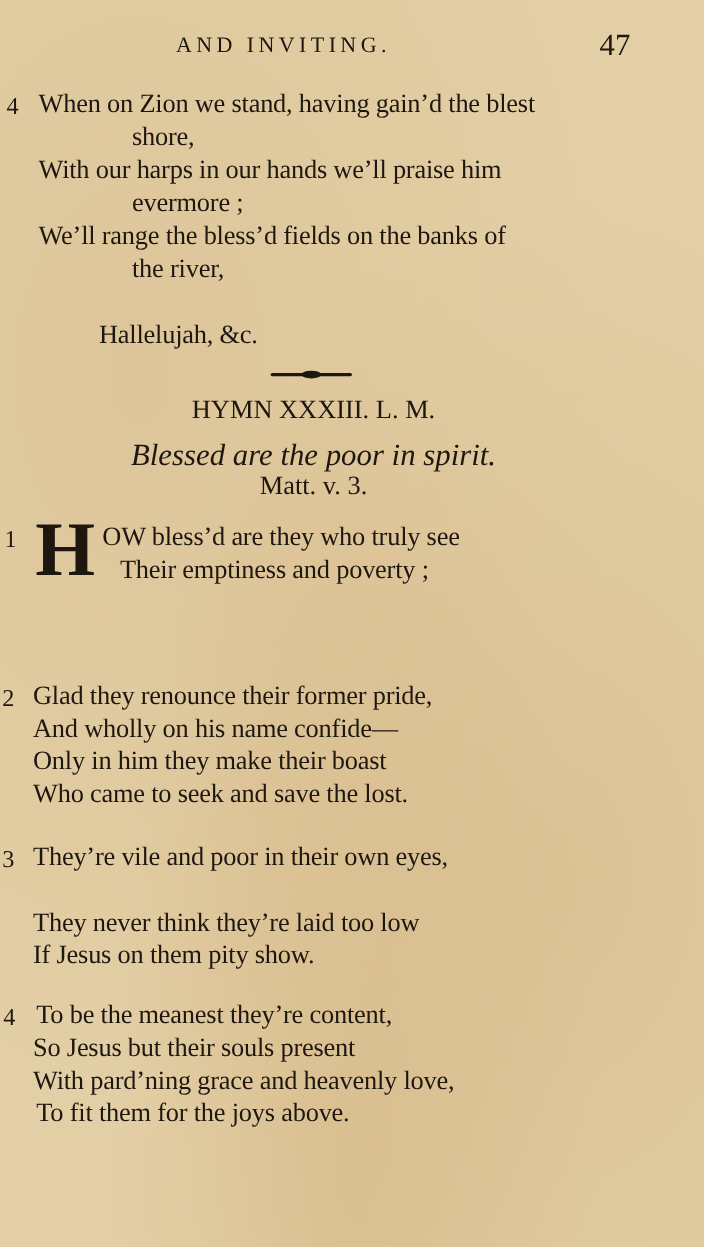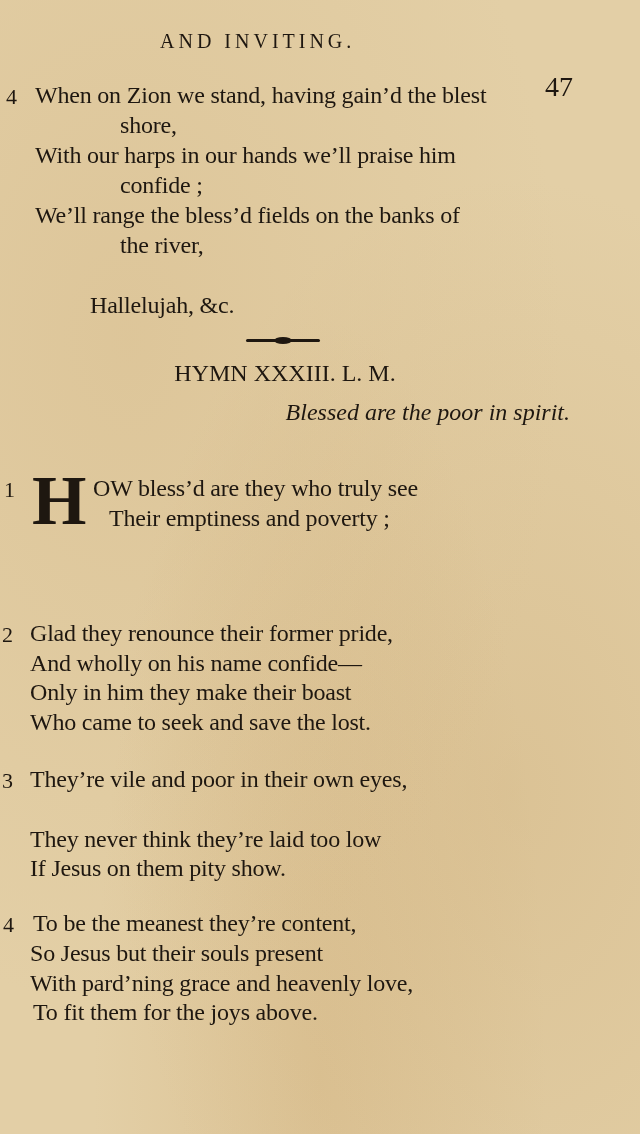--- a/index.html
+++ b/index.html
@@ -15,63 +15,63 @@
     position: relative;
   }
   .page { position: absolute; left: 0; top: 0; width: 572px; height: 1134px; }
   .running-head {
     position: absolute; top: 30px; left: 160px;
     font-size: 20px; letter-spacing: 4px;
   }
   .page-number {
     position: absolute; top: 26px; left: 545px;
     font-size: 28px;
-    margin-top: 45px;
   }
   .line {
     position: absolute; font-size: 24px; white-space: nowrap;
     letter-spacing: -0.2px;
   }
   .num { position: absolute; font-size: 22px; }
   .rule {
     position: absolute; left: 246px; top: 339px; width: 74px; height: 3px;
     background: #1e1710; border-radius: 2px;
   }
   .rule::after {
     content: ""; position: absolute; left: 28px; top: -2px; width: 18px; height: 7px;
     background: #1e1710; border-radius: 50%;
   }
   .hymn-title { position: absolute; top: 360px; left: 0; width: 570px; text-align: center; font-size: 24px; }
-  .subtitle { position: absolute; top: 399px; left: 0; width: 570px; text-align: right; font-size: 24px; font-style: italic; }
+  .subtitle { position: absolute; top: 399px; left: 0; width: 570px; text-align: center; font-size: 28px; font-style: italic; }
   .reference { position: absolute; top: 429px; left: 0; width: 570px; text-align: center; font-size: 24px; }
   .dropcap {
     position: absolute; left: 32px; top: 471px;
     font-size: 70px; font-weight: bold; line-height: 60px;
   }
 </style>
 </head>
 <body>
 
 <div class="page">
   <div class="running-head">AND INVITING.</div>
   <div class="page-number">47</div>
 
   <div class="num" style="left:6px;top:84px;">4</div>
   <div class="line" style="left:35px;top:82px;">When on Zion we stand, having gain’d the blest</div>
   <div class="line" style="left:120px;top:112px;">shore,</div>
   <div class="line" style="left:35px;top:142px;">With our harps in our hands  we’ll praise him</div>
-  <div class="line" style="left:120px;top:172px;">confide ;</div>
+  <div class="line" style="left:120px;top:172px;">evermore ;</div>
   <div class="line" style="left:35px;top:202px;">We’ll range the bless’d  fields on  the banks of</div>
   <div class="line" style="left:120px;top:232px;">the river,</div>
   <div class="line" style="left:90px;top:292px;">Hallelujah, &amp;c.</div>
 
   <div class="rule"></div>
 
   <div class="hymn-title">HYMN XXXIII.  L. M.</div>
   <div class="subtitle">Blessed are the poor in spirit.</div>
+  <div class="reference">Matt. v. 3.</div>
 
   <div class="num" style="left:4px;top:477px;">1</div>
   <div class="dropcap">H</div>
   <div class="line" style="left:93px;top:475px;">OW bless’d are they who truly see</div>
   <div class="line" style="left:109px;top:505px;">Their emptiness and poverty ;</div>
 
   <div class="num" style="left:2px;top:622px;">2</div>
   <div class="line" style="left:30px;top:620px;">Glad they renounce their former pride,</div>
   <div class="line" style="left:30px;top:650px;">And wholly on his name confide—</div>
   <div class="line" style="left:30px;top:679px;">Only in him they make their boast</div>

